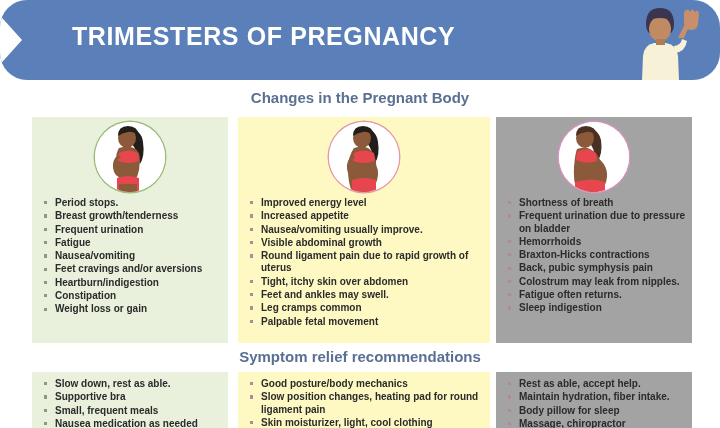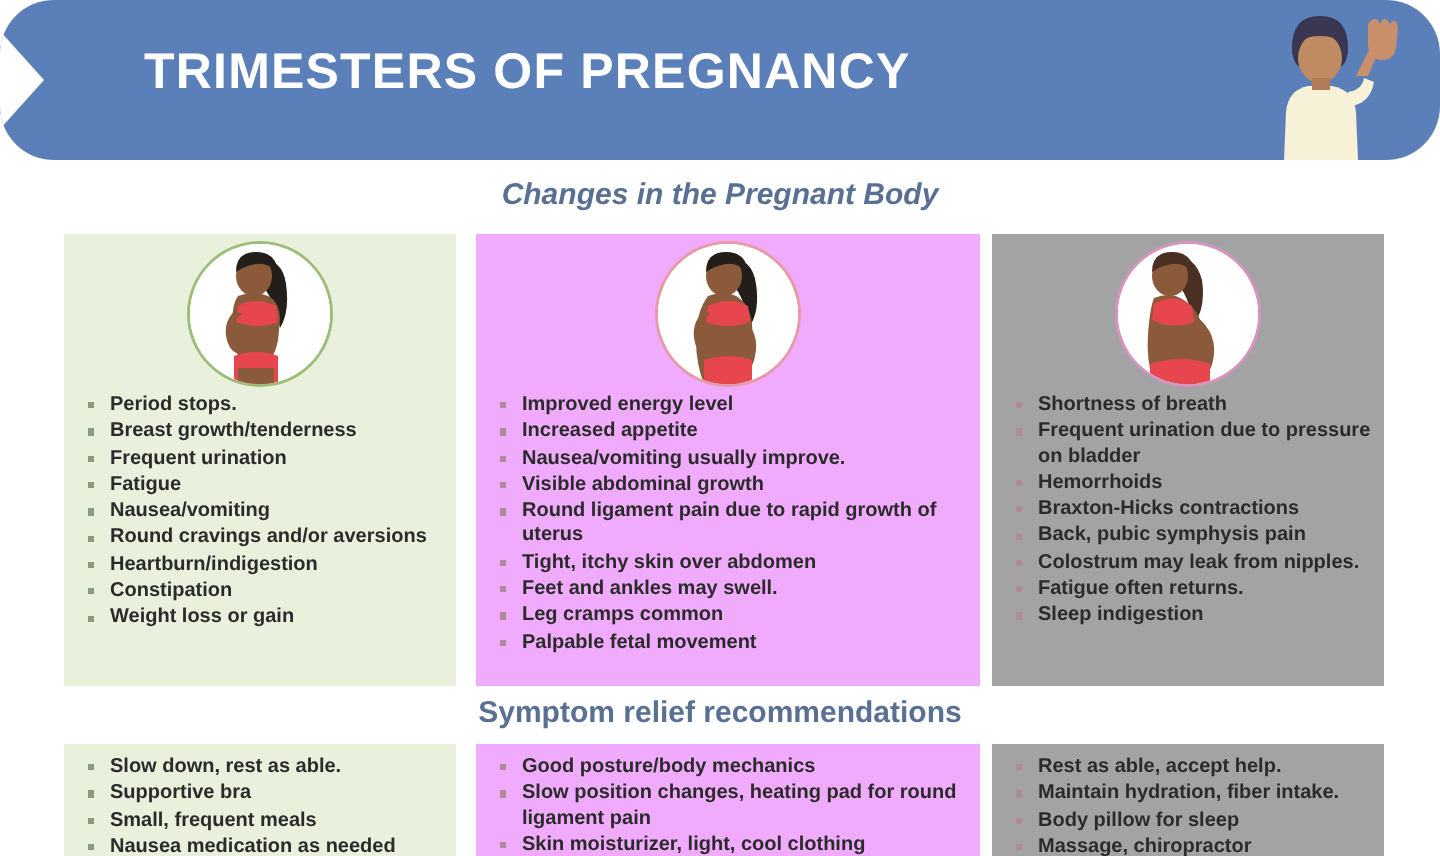--- a/index.html
+++ b/index.html
@@ -25,34 +25,34 @@
     font-size:25px;font-weight:bold;color:#ffffff;letter-spacing:.6px;
     white-space:nowrap;
   }
   .header-avatar{position:absolute;right:18px;top:4px;width:72px;height:76px;}
 
   
   .section-title{
     position:absolute;left:0;width:720px;text-align:center;
     font-size:15px;font-weight:bold;color:#5a7092;
   }
-  #sec1{top:89px;font-style:italic;}
+  #sec1{top:89px;}
   #sec2{top:348px;}
 
   
   .panel{position:absolute;overflow:hidden;}
   .p-col1{left:32px;width:196px;}
   .p-col2{left:238px;width:252px;}
   .p-col3{left:496px;width:196px;}
 
   .top-panel{top:117px;height:226px;}
   .bot-panel{top:372px;height:58px;}
 
   .bg1{background:#e9f0dc;}
-  .bg2{background:#f0abfc;}
+  .bg2{background:#fef9c3;}
   .bg3{background:#a3a3a3;}
 
   
   .fig-wrap{position:absolute;top:5px;left:50%;transform:translateX(-50%);}
   .fig-circle{
     width:70px;height:70px;border-radius:50%;background:#ffffff;
     overflow:hidden;position:relative;
   }
   .ring1{box-shadow:0 0 0 1.5px #9dbd7a;}
   .ring2{box-shadow:0 0 0 1.5px #e79aa6;}
@@ -129,21 +129,21 @@
           <path d="M23 33 q-6 5 -5 13 q1 7 6 9 l2 -4 q-4 -4 -4 -9 q0 -5 4 -7 z" fill="#8a5a3b"></path>
         </svg>
       </div>
     </div>
     <ul class="blist top">
       <li>Period stops.</li>
       <li>Breast growth/tenderness</li>
       <li>Frequent urination</li>
       <li>Fatigue</li>
       <li>Nausea/vomiting</li>
-      <li>Round cravings and/or aversions</li>
+      <li>Feet cravings and/or aversions</li>
       <li>Heartburn/indigestion</li>
       <li>Constipation</li>
       <li>Weight loss or gain</li>
     </ul>
   </div>
 
   <div class="panel top-panel p-col2 bg2">
     <div class="fig-wrap">
       <div class="fig-circle ring2">
         <svg viewBox="0 0 70 70" width="70" height="70">

